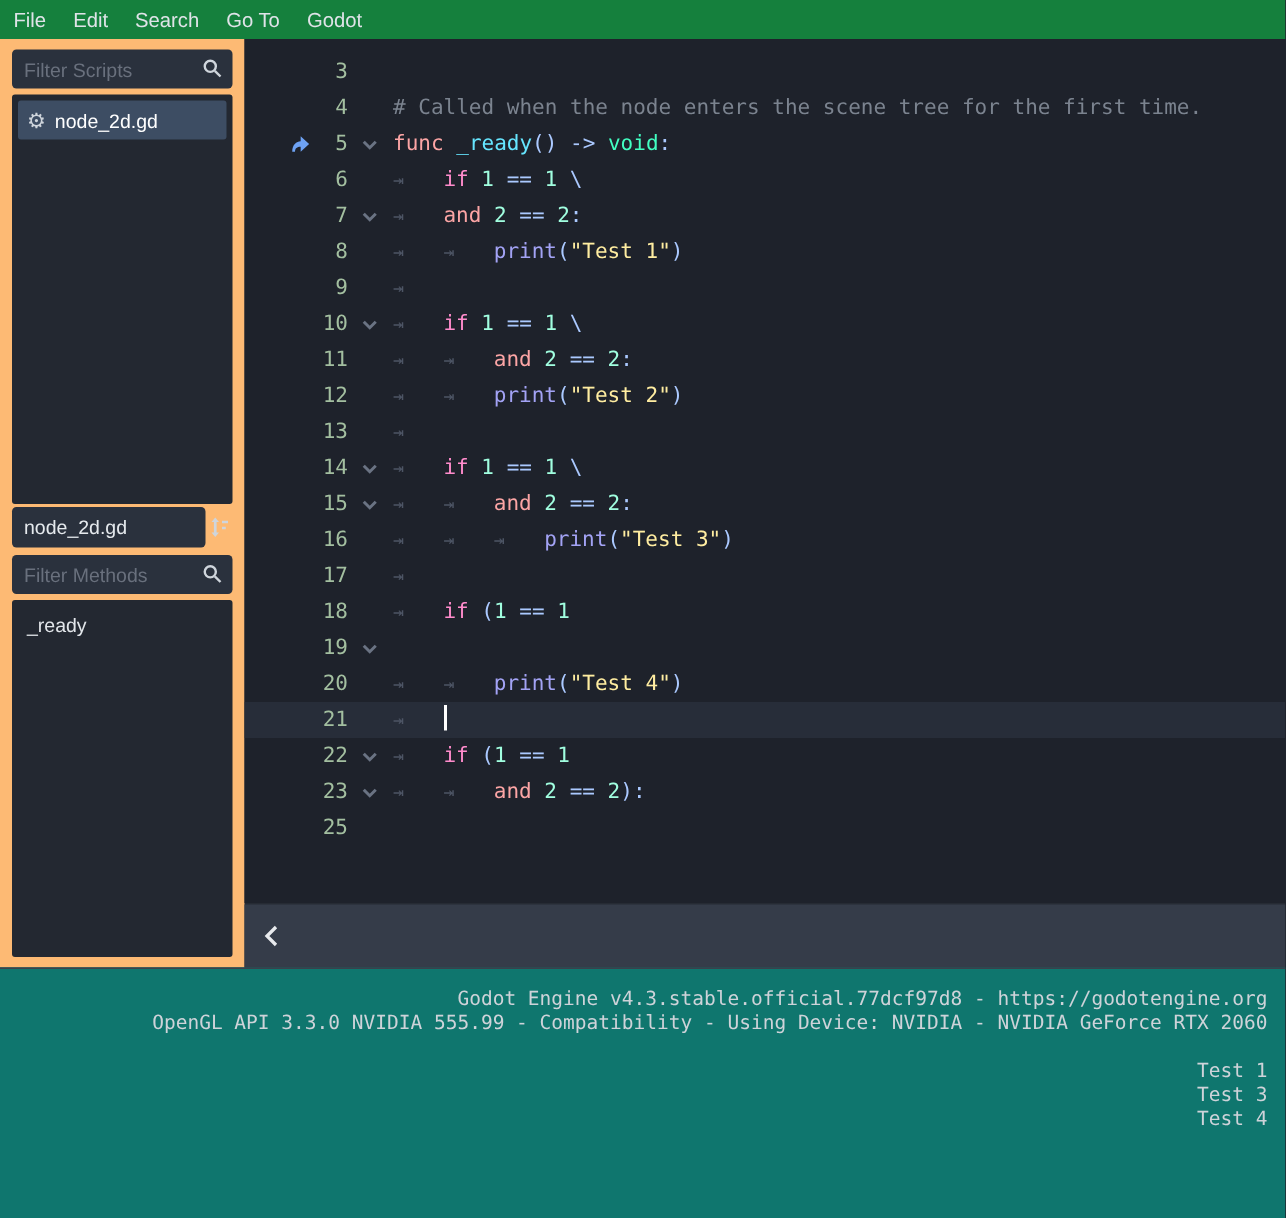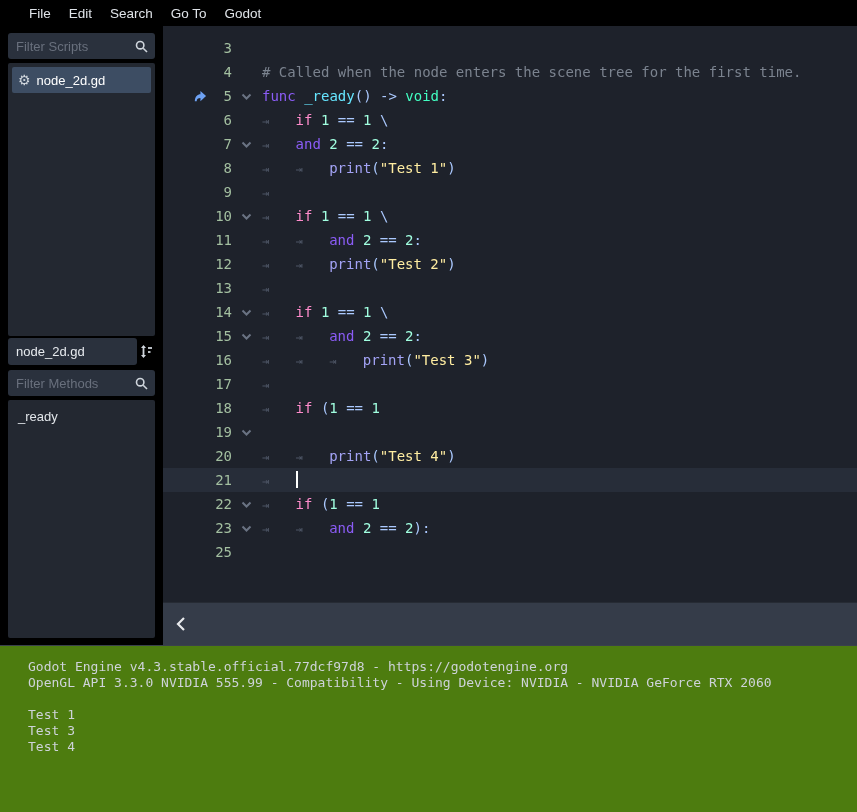--- a/index.html
+++ b/index.html
@@ -1,29 +1,29 @@
 <!DOCTYPE html>
 <html><head>
 <meta charset="utf-8">
 <style>
   * { margin:0; padding:0; box-sizing:border-box; }
   html,body { width:857px; height:812px; overflow:hidden; background:#21252e;
               font-family:"Liberation Sans", sans-serif; }
   .window { width:857px; height:812px; display:flex; flex-direction:column; background:#262b34; }
 
   
-  .menubar { height:26px; background:#000000; display:flex; align-items:center;
-             padding-left:28px; gap:16px; flex:0 0 auto; }
+  .menubar { height:26px; background:#15803d; display:flex; align-items:center;
+             padding-left:8px; gap:16px; flex:0 0 auto; }
   .menu-item { color:#dfe3e8; font-size:13.5px; padding:2px 1px; cursor:default; }
 
   
   .main { flex:1 1 auto; display:flex; min-height:0; }
 
   
-  .sidebar { width:163px; flex:0 0 163px; background:#000000; padding:7px 8px 0 8px;
+  .sidebar { width:163px; flex:0 0 163px; background:#fdba74; padding:7px 8px 0 8px;
              display:flex; flex-direction:column; }
   .filter-box { position:relative; height:26px; margin-bottom:4px; flex:0 0 auto; }
   .filter-box input { width:100%; height:26px; background:#2a313d; border:none; outline:none;
              border-radius:3px; color:#e6eaee; font-size:13px; padding:0 26px 0 8px;
              font-family:"Liberation Sans", sans-serif; }
   .filter-box input::placeholder { color:#69707d; }
   .mag { position:absolute; right:7px; top:6px; }
   .panel-list { background:#232831; border-radius:2px; flex:0 0 auto; padding:4px; }
   .scripts-list { height:273px; margin-bottom:2px; }
   .script-item { height:26px; display:flex; align-items:center; gap:6px; padding:0 6px;
@@ -46,37 +46,37 @@
   .crow { height:24px; line-height:24px; display:flex; white-space:pre; }
   .crow.current { background:#272d39;align-items:center; }
   .g-ov  { width:47px; flex:0 0 47px; display:flex; justify-content:flex-end;
            align-items:center; padding-right:3px; }
   .g-num { width:22px; flex:0 0 22px; text-align:right; color:#a3bfa0; }
   .g-fold{ width:28px; flex:0 0 28px; display:flex; align-items:center; justify-content:center; }
   .ltext { flex:1 1 auto; padding-left:2px; color:#cdd3dd; }
   .tabcell { display:inline-block; width:33.6px; color:#4d5565; font-size:12px; }
   .caret { display:inline-block; width:2px; height:17px; background:#ffffff;
            vertical-align:middle; margin-top:-3px; }
-  .tok-kw   { color:#8b5cf6; }
+  .tok-kw   { color:#fca5a5; }
   .tok-cf   { color:#ff8ccc; }
   .tok-num  { color:#a1ffe0; }
   .tok-sym  { color:#abc9ff; }
   .tok-str  { color:#ffeda1; }
   .tok-com  { color:#7b838f; }
   .tok-fndef{ color:#66e6ff; }
   .tok-gfn  { color:#a3a3f5; }
   .tok-typ  { color:#42ffc2; }
 
   .bottom-bar { flex:0 0 42px; background:#353c49; display:flex; align-items:center;
                 padding-left:8px; margin-top:1px; }
 
   
-  .output { flex:0 0 167px; background:#4d7c0f; border-top:1px solid #3a414c;
+  .output { flex:0 0 167px; background:#0f766e; border-top:1px solid #3a414c;
             padding:13px 12px 0 28px; font-family:"DejaVu Sans Mono", monospace;
-            font-size:13px; line-height:16px; color:#ced3d9; overflow:hidden; }
+            font-size:13px; line-height:16px; color:#ced3d9; overflow:hidden;text-align:right; }
   .outline { height:16px; white-space:pre; }
 </style>
 </head>
 <body>
 
 <div class="window">
 
   <div class="menubar">
       <span class="menu-item">File</span>
       <span class="menu-item">Edit</span>

